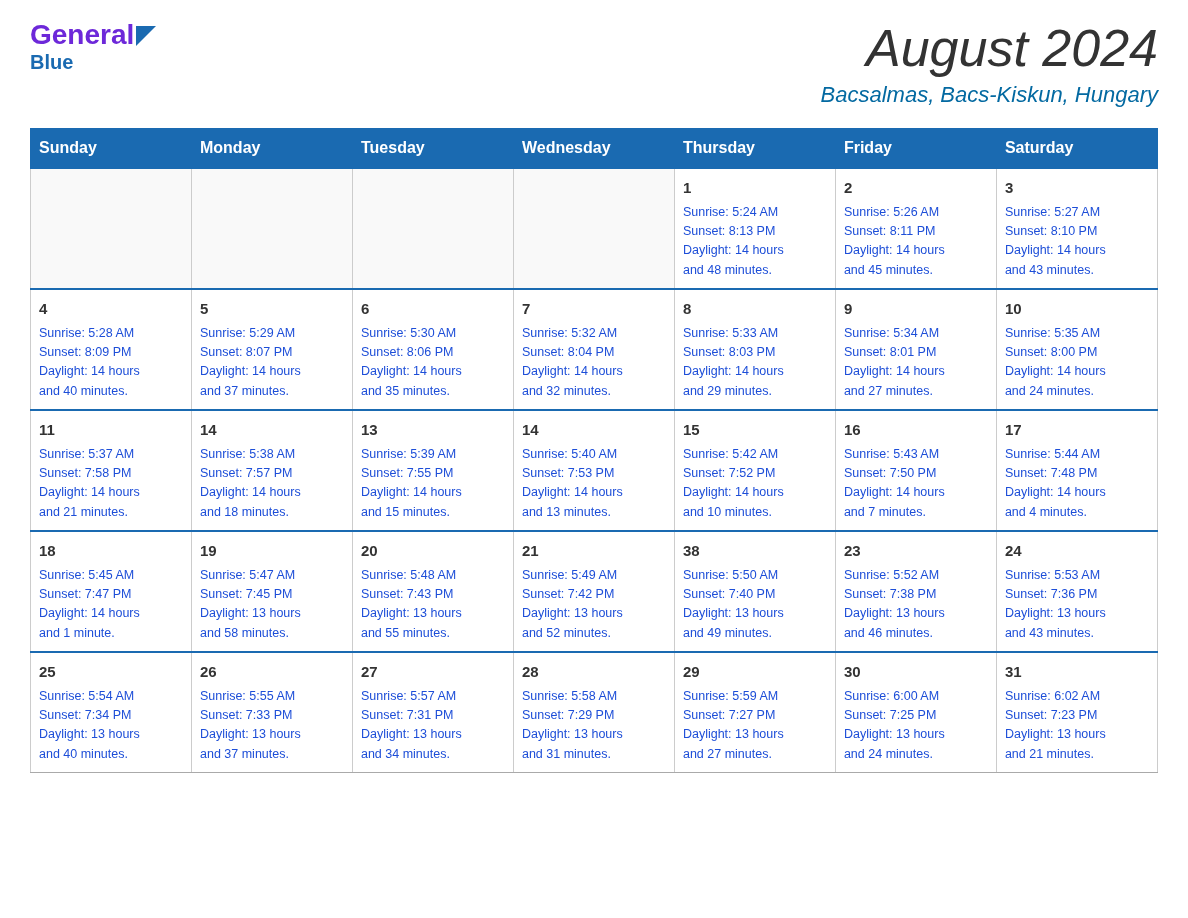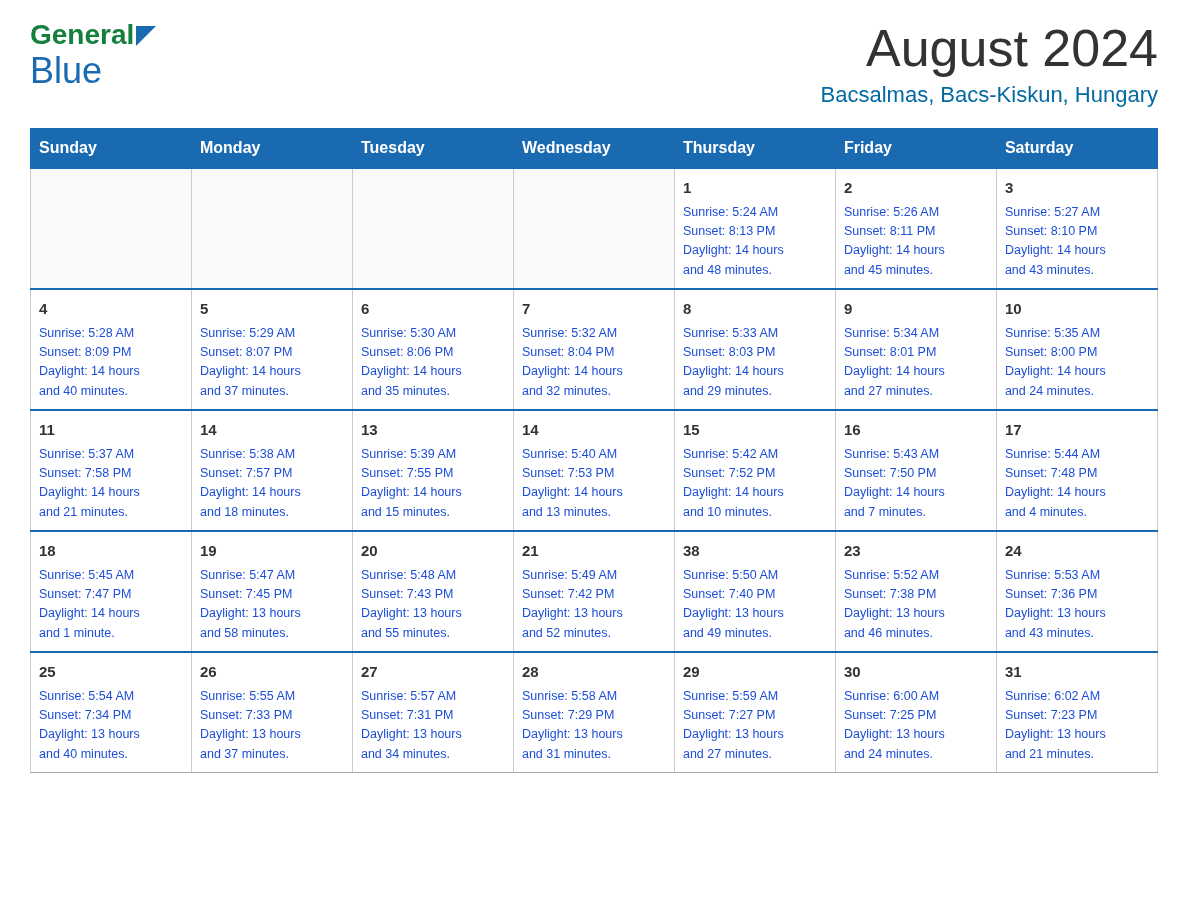--- a/index.html
+++ b/index.html
@@ -17,35 +17,36 @@
       margin-bottom: 20px;
     }
     .logo {
       display: flex;
       flex-direction: column;
       align-items: flex-start;
     }
     .logo-general {
       font-size: 28px;
       font-weight: bold;
-      color: #15803d;
+      color: #6d28d9;
       line-height: 1.1;
     }
     .logo-blue {
-      font-size: 36px;
-      font-weight: normal;
+      font-size: 20px;
+      font-weight: bold;
       color: #1a6ab1;
       line-height: 1.1;
     }
     .logo-line {
       display: flex;
       align-items: center;
     }
     .title-section {
       text-align: right;
+      font-style: italic;
     }
     .month-title {
       font-size: 52px;
       font-weight: normal;
       color: #333;
       line-height: 1.1;
     }
     .location {
       font-size: 22px;
       color: #0369a1;

